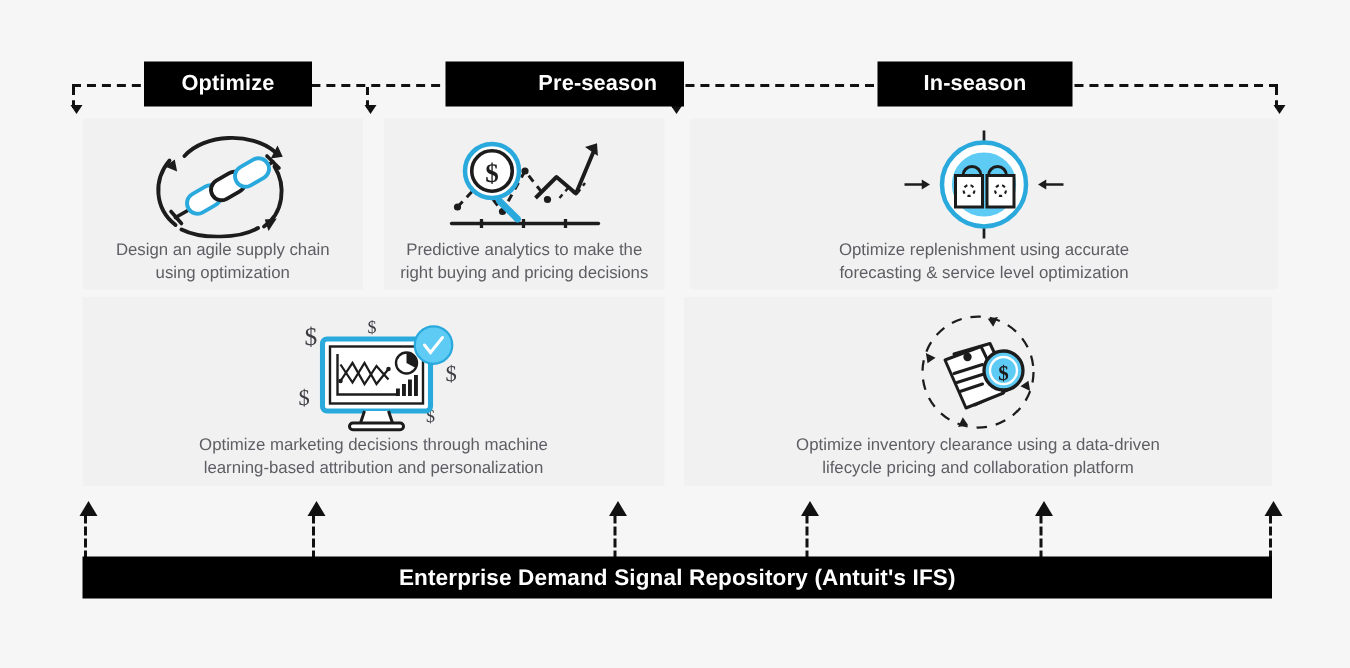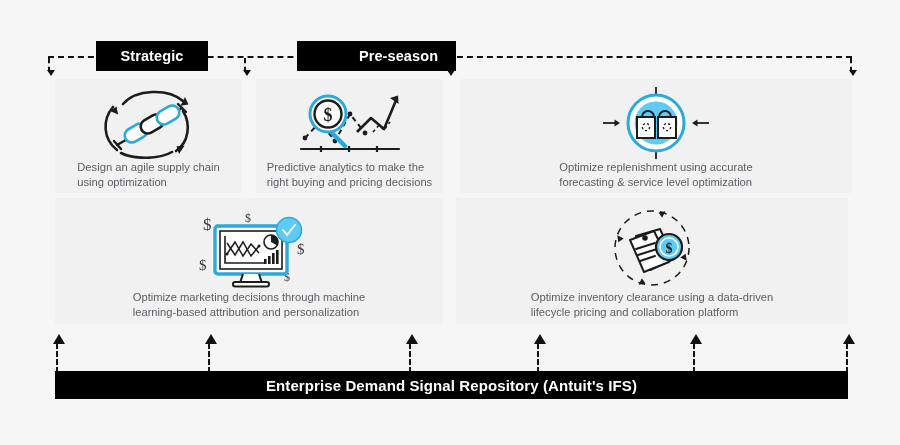--- a/index.html
+++ b/index.html
@@ -72,20 +72,21 @@
   .card-icon {
     flex: 0 0 auto;
     display: flex;
     align-items: center;
     justify-content: center;
   }
   .card-caption {
     color: #5d5d63;
     font-size: 11.2px;
     line-height: 15px;
+    text-align: center;
     white-space: pre-line;
     padding: 0 10px;
   }
 
   
   .up-arrow {
     position: absolute;
     width: 0;
     height: 30px;
     border-left: 2px dashed #111;
@@ -124,24 +125,27 @@
 <div id="canvas">
 
   <div class="phase-rail">
     <div class="rail-tick" style="left:0px;"></div>
     <div class="rail-tick" style="left:196px;"></div>
     <div class="rail-tick" style="left:400px;"></div>
     <div class="rail-tick" style="left:802px;"></div>
   </div>
 
   <div class="phase-chip" style="left:96px; width:112px;">
-    <span>Strategic</span>
+    <span>Optimize</span>
   </div>
   <div class="phase-chip" style="left:297px; width:115px;padding-left:44px;">
     <span>Pre-season</span>
+  </div>
+  <div class="phase-chip" style="left:585px; width:130px;">
+    <span>In-season</span>
   </div>
 
   <div class="card" style="left:55px; top:79px; width:187px; height:114px; padding-top:7px;">
     <div class="card-icon" style="height:74px;">
       <svg width="118" height="72" viewBox="0 0 118 72">
 
         <path d="M33 17 C46 2 78 1 93 14" fill="none" stroke="#1c1c1c" stroke-width="2.6" stroke-linecap="round"></path>
         <path d="M95 10 l3.5 7.5 -8 1.2 z" fill="#1c1c1c"></path>
         <path d="M23 20 C12 33 13 52 27 63" fill="none" stroke="#1c1c1c" stroke-width="2.6" stroke-linecap="round"></path>
         <path d="M20 24 l6.5 -4.6 1.6 8 z" fill="#1c1c1c"></path>

